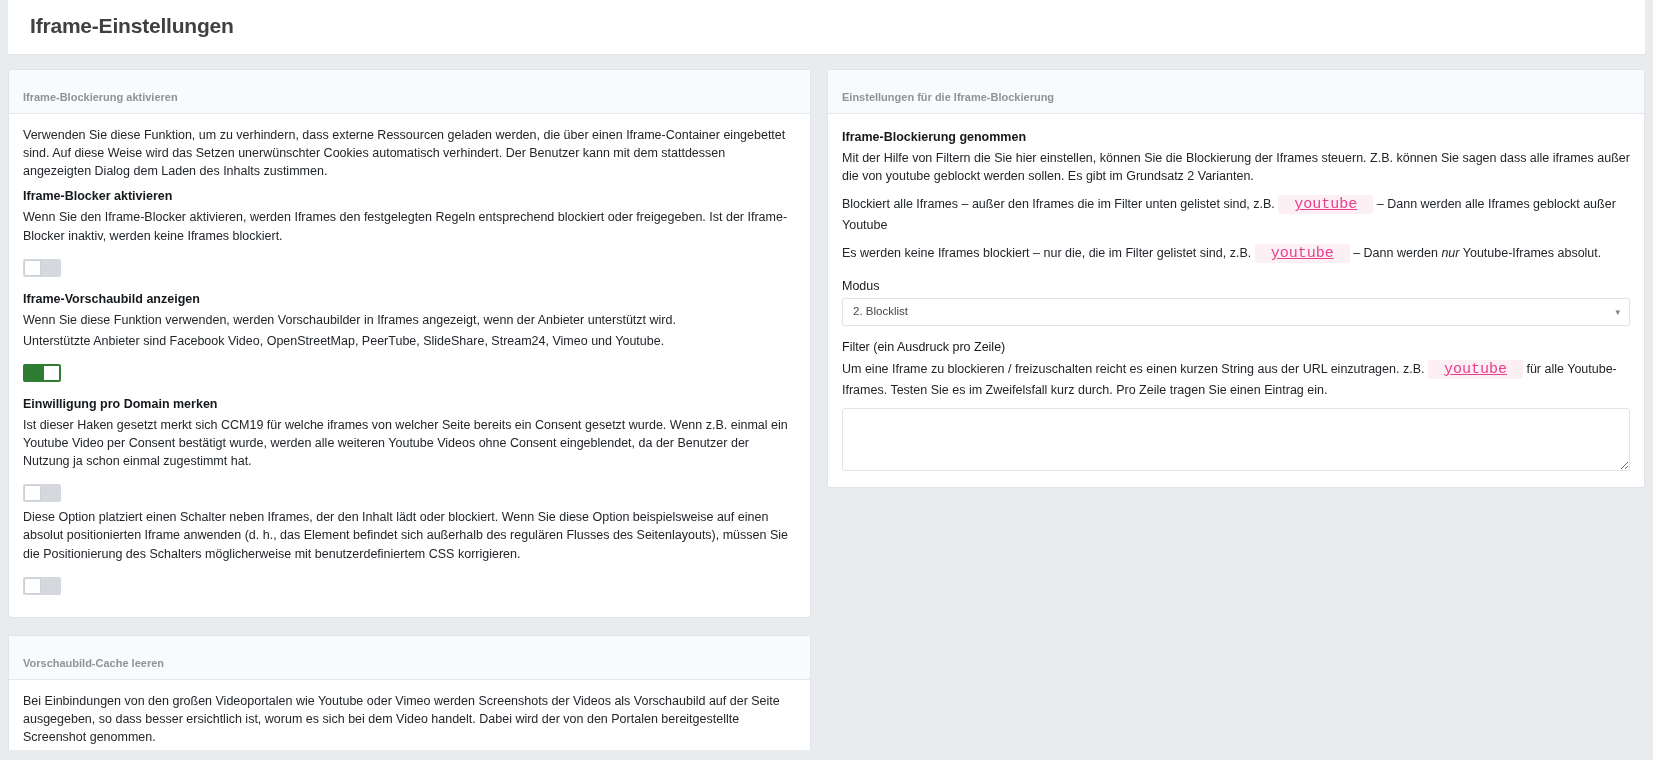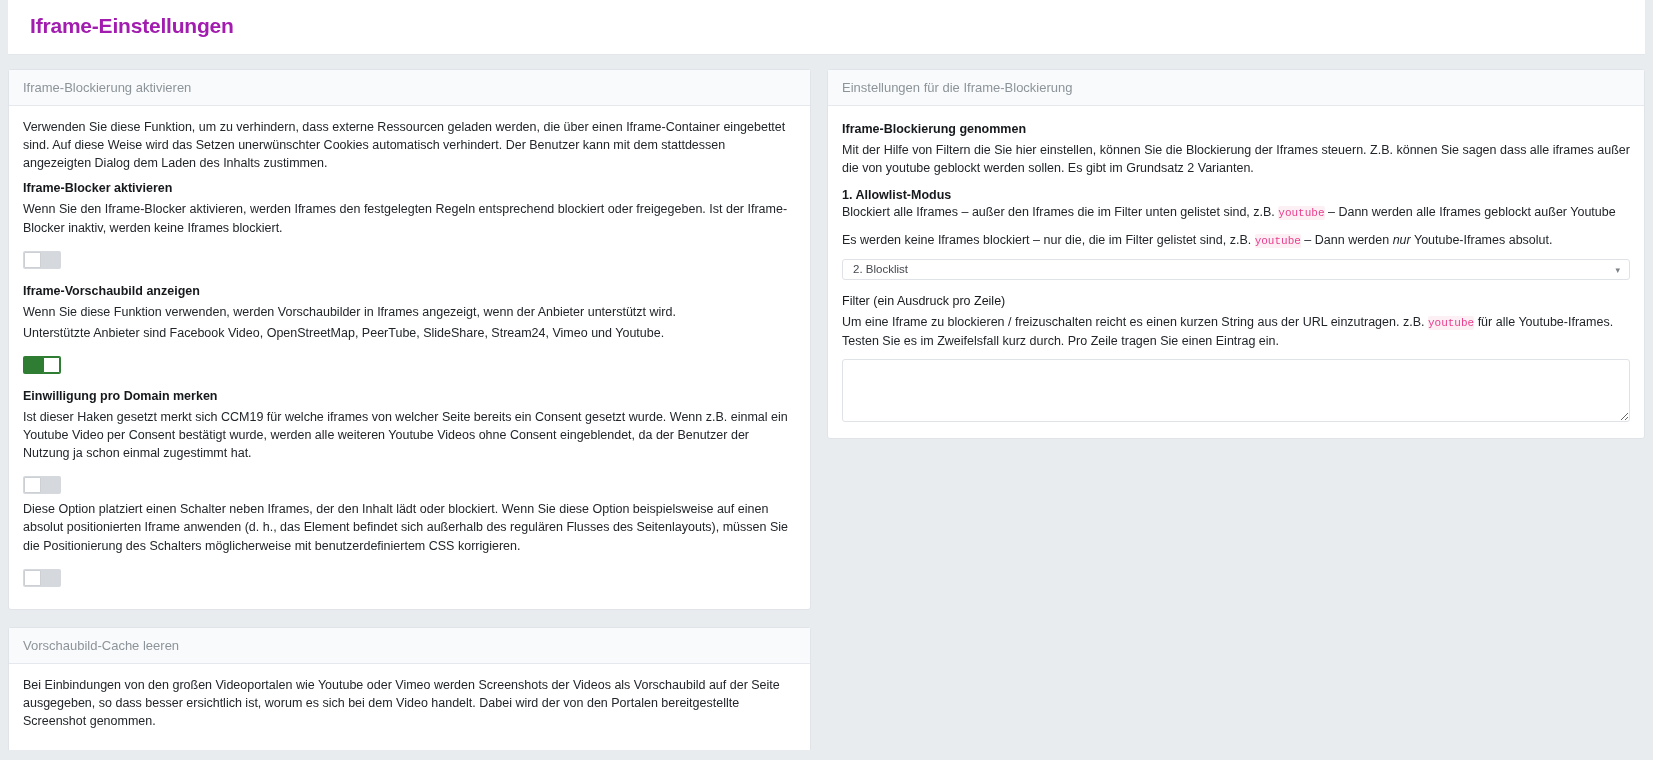--- a/index.html
+++ b/index.html
@@ -19,21 +19,21 @@
     background: #ffffff;
     border-bottom: 1px solid #e3e6ea;
     padding: 14px 22px 16px 22px;
     margin: 0 8px;
   }
   .titlebar h1 {
     margin: 0;
     font-size: 21px;
     font-weight: bold;
     letter-spacing: -0.2px;
-    color: #a21caf;
+    color: #404040;
   }
 
   
   .columns {
     display: flex;
     align-items: flex-start;
     gap: 16px;
     padding: 14px 8px 0 8px;
   }
   .col-left { width: 803px; flex: 0 0 803px; }
@@ -42,24 +42,24 @@
   
   .card {
     background: #ffffff;
     border: 1px solid #e0e3e7;
     border-radius: 3px;
     margin-bottom: 17px;
   }
   .card-head {
     background: #f9fafb;
     border-bottom: 1px solid #e5e8ec;
-    padding: 10px 14px 10px 14px;
-    font-size: 13px;
+    padding: 21px 14px 10px 14px;
+    font-size: 11px;
     color: #8d9499;
-    font-weight: normal;
+    font-weight: bold;
   }
   .card-body { padding: 12px 14px 16px 14px; }
 
   p.txt {
     margin: 0 0 9px 0;
     line-height: 1.45;
     color: #22262a;
     font-size: 12.5px;
   }
   p.txt.tight { margin-bottom: 3px; }
@@ -72,26 +72,27 @@
   .lbl.first { margin-top: 4px; }
   .sublbl {
     font-weight: bold;
     font-size: 12.5px;
     margin: 11px 0 1px 0;
     color: #16191c;
   }
 
   code.inl {
     font-family: "Liberation Mono", monospace;
-    font-size: 11px;
+    font-size: 15px;
     color: #e83e8c;
     background: #fdf0f5;
     border-radius: 2px;
-    padding: 1px 0;
+    padding: 1px 16px;
     word-wrap: break-word;
+    text-decoration: underline;
   }
   em.it { font-style: italic; }
 
   
   .switch {
     width: 38px; height: 18px;
     border-radius: 2px;
     position: relative;
     display: inline-block;
     margin: 5px 0 3px 0;
@@ -113,21 +114,21 @@
   
   .form-label {
     font-size: 12.5px;
     color: #16191c;
     margin: 14px 0 5px 0;
     display: block;
   }
   .select-wrap { position: relative; }
   select.form-ctl {
     width: 100%;
-    height: 21px;
+    height: 28px;
     padding: 3px 26px 4px 10px;
     font-family: "Liberation Sans", sans-serif;
     font-size: 11.5px;
     color: #44494e;
     background: #ffffff;
     border: 1px solid #dfe2e6;
     border-radius: 3px;
     -webkit-appearance: none;
     appearance: none;
     outline: none;
@@ -223,25 +224,25 @@
     </div>
 
     <div class="col-right">
       <div class="card">
         <div class="card-head">Einstellungen für die Iframe-Blockierung</div>
         <div class="card-body">
 
           <div class="lbl first">Iframe-Blockierung genommen</div>
           <p class="txt">Mit der Hilfe von Filtern die Sie hier einstellen, können Sie die Blockierung der Iframes steuern. Z.B. können Sie sagen dass alle iframes außer die von youtube geblockt werden sollen. Es gibt im Grundsatz 2 Varianten.</p>
 
-          <div class="sublbl">1. Allowlist-Modus</div>
           <p class="txt"><span>Blockiert alle Iframes – außer den Iframes die im Filter unten gelistet sind, z.B. </span><code class="inl">youtube</code><span> – Dann werden alle Iframes geblockt außer Youtube</span></p>
 
           <p class="txt"><span>Es werden keine Iframes blockiert – nur die, die im Filter gelistet sind, z.B. </span><code class="inl">youtube</code><span> – Dann werden </span><em class="it">nur</em><span> Youtube-Iframes absolut.</span></p>
 
+          <label class="form-label">Modus</label>
           <div class="select-wrap">
             <select class="form-ctl">
               <option selected="">2. Blocklist</option>
             </select>
             <span class="chev">▾</span>
           </div>
 
           <label class="form-label">Filter (ein Ausdruck pro Zeile)</label>
           <p class="txt"><span>Um eine Iframe zu blockieren / freizuschalten reicht es einen kurzen String aus der URL einzutragen. z.B. </span><code class="inl">youtube</code><span> für alle Youtube-Iframes. Testen Sie es im Zweifelsfall kurz durch. Pro Zeile tragen Sie einen Eintrag ein.</span></p>
           <textarea class="form-ctl" placeholder="" style=""></textarea>

